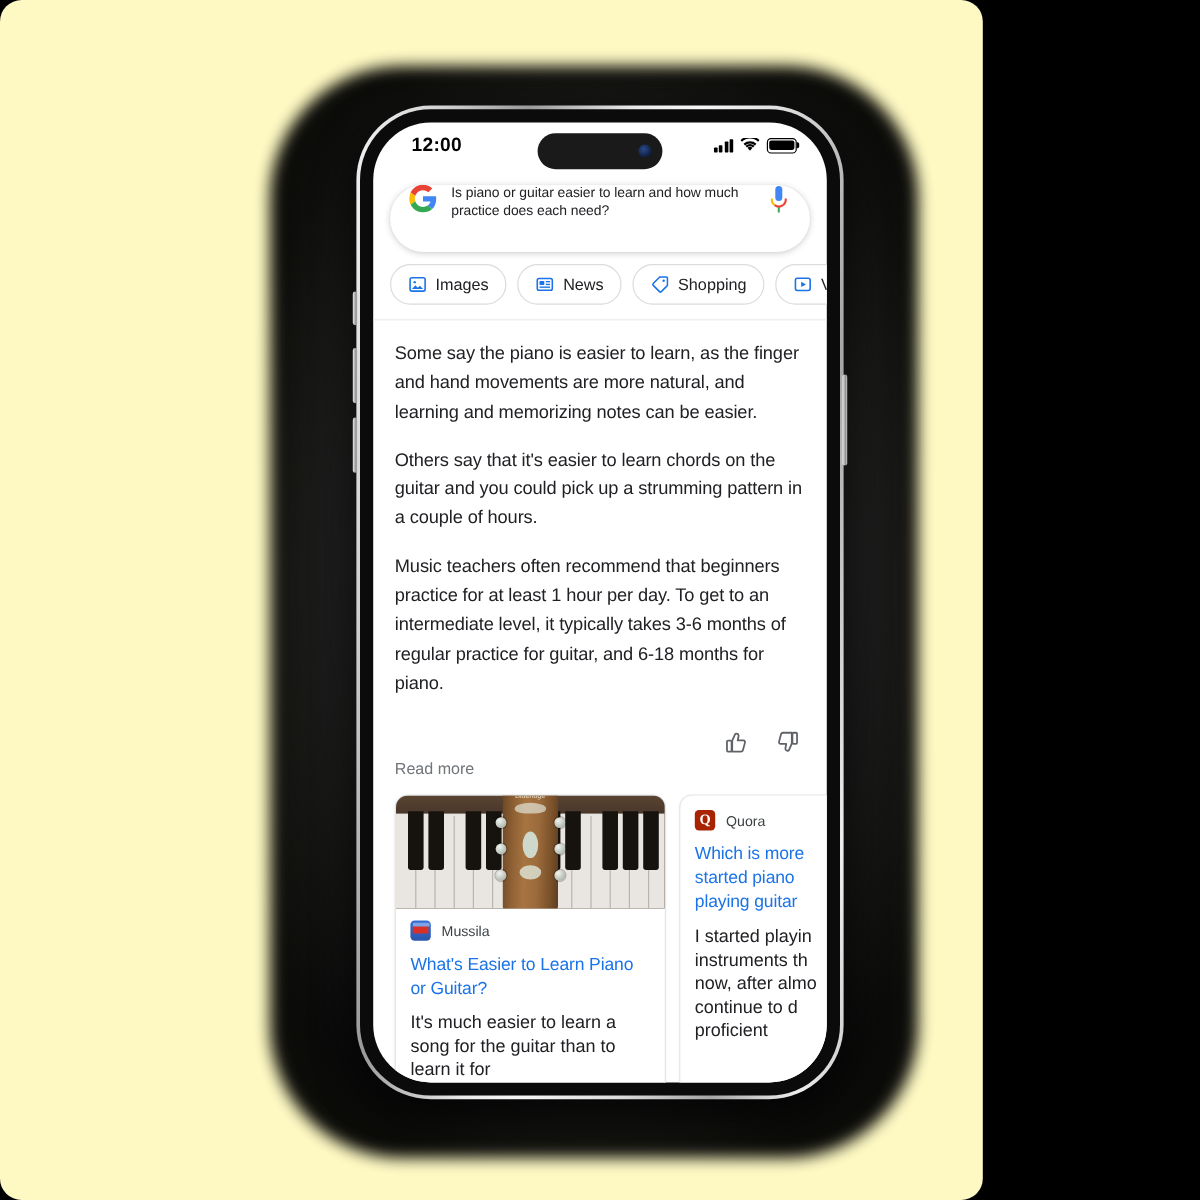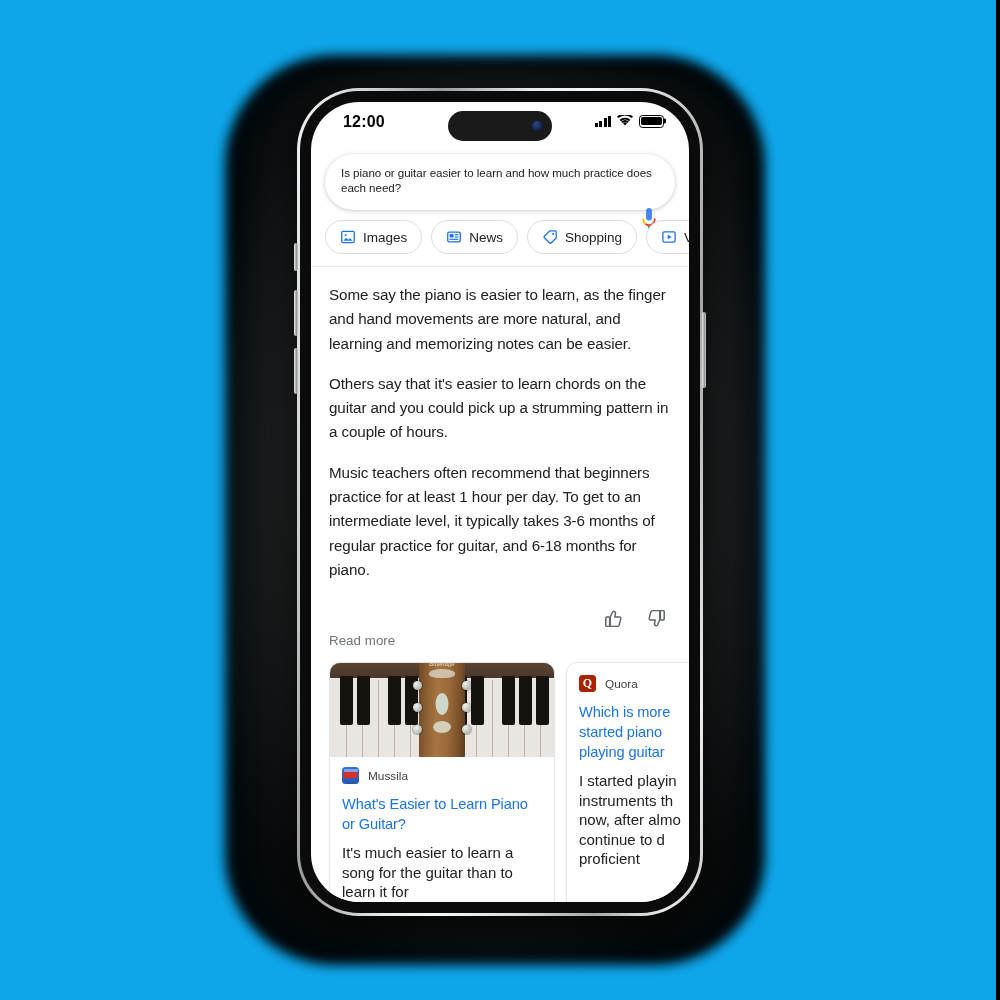--- a/index.html
+++ b/index.html
@@ -6,22 +6,23 @@
   html, body {
     width: 1000px; height: 1000px;
     background: #000;
     font-family: "Liberation Sans", sans-serif;
     overflow: hidden;
   }
 
   
   #stage {
     position: relative;
-    width: 996px; height: 1000px;
-    background: #0ea5e9;
+    width: 819px; height: 1000px;
+    background: #fef9c3;
+    border-radius: 18px;
   }
 
   
   .halo {
     position: absolute;
     left: 225px; top: 55px; width: 540px; height: 910px;
     border-radius: 110px;
     background:
       radial-gradient(ellipse 60% 55% at 50% 50%, #2f2f2f 0%, #1d1d1d 45%, #0c0c0c 75%, #000 100%);
     filter: blur(6px);
@@ -112,27 +113,26 @@
   }
   .batt::after {
     content:''; position:absolute; right:-3.4px; top:50%; transform:translateY(-50%);
     width:2px; height:5px; background:#000; border-radius:0 1.4px 1.4px 0;
   }
   .batt i { display:block; width:100%; height:100%; background:#000; border-radius:1.8px; }
 
   
   .searchwrap { padding: 6px 14px 10px; }
   .searchbar {
-    display: flex; align-items: flex-end; gap: 12px;
+    display: flex; align-items: flex-start; gap: 12px;
     height: 56px;
     background: #fff;
     border-radius: 28px;
     padding: 0 16px;
     box-shadow: 0 1px 5px rgba(32,33,36,.22), 0 0 0 .5px rgba(0,0,0,.04);
-    flex-direction: column;
   }
   .q-text {
     flex: 1;
     font-size: 11.6px; line-height: 14.6px;
     color: #202124;
     letter-spacing: -.05px;
   }
   .mic { flex: 0 0 auto; }
 
   

